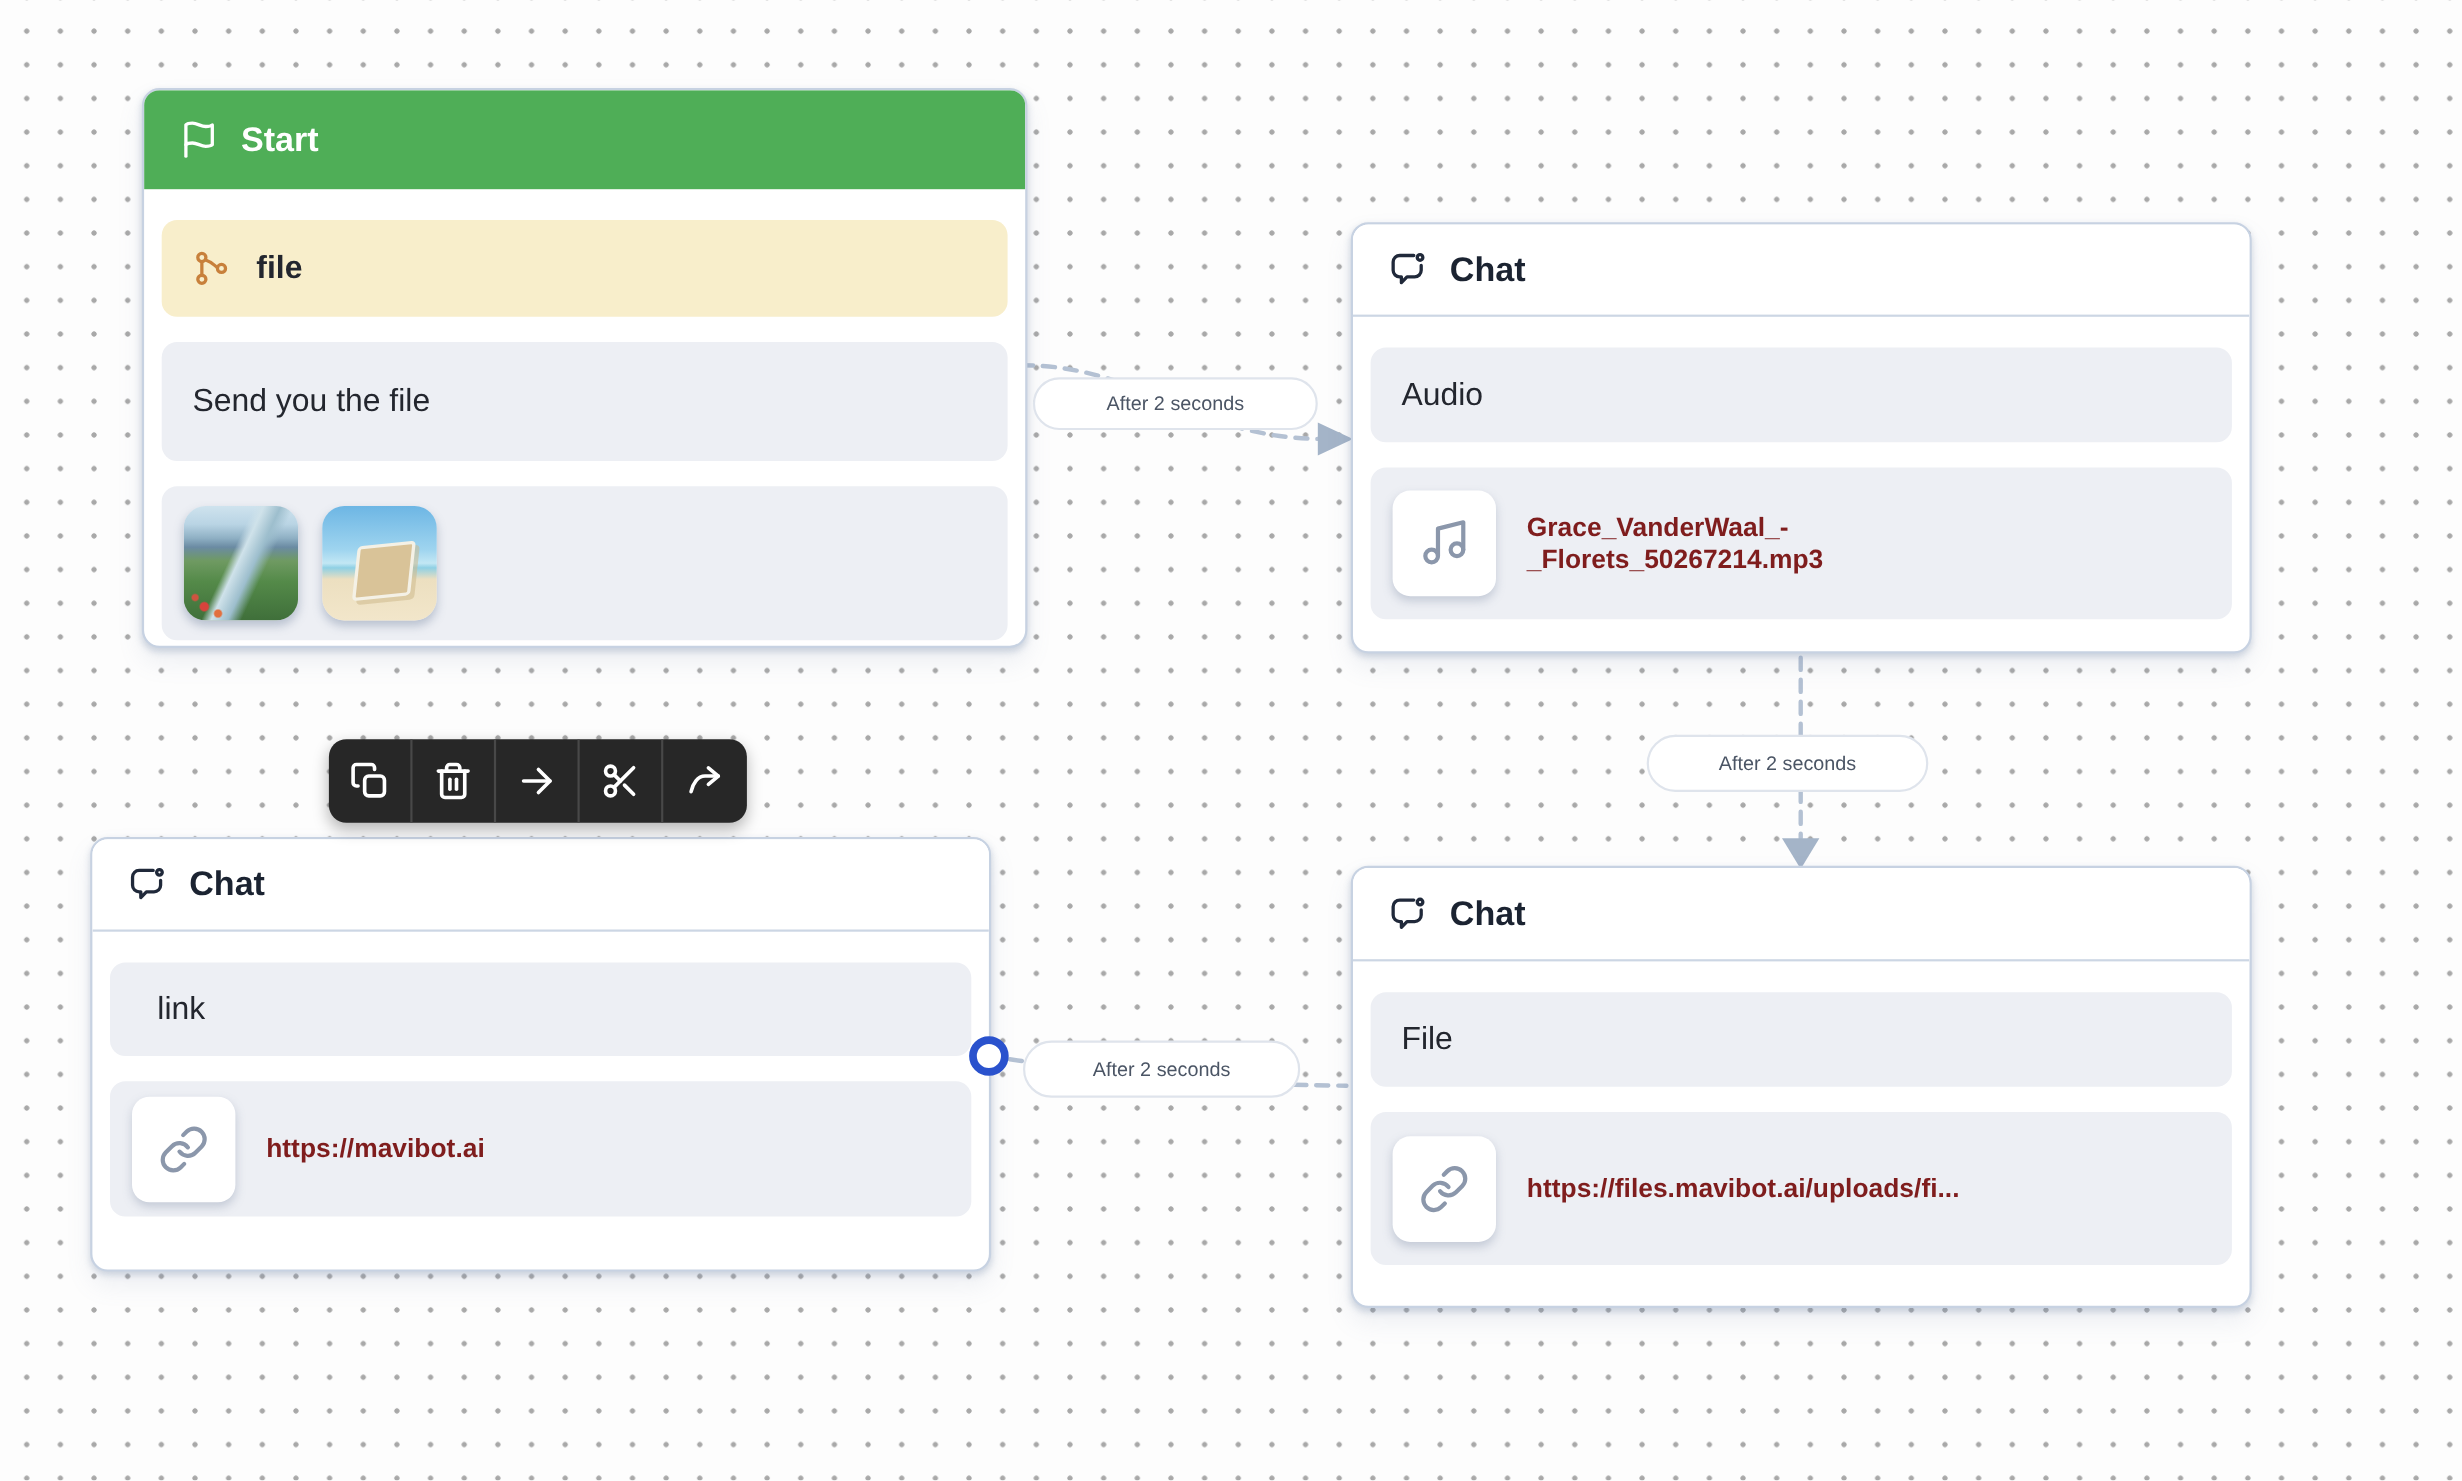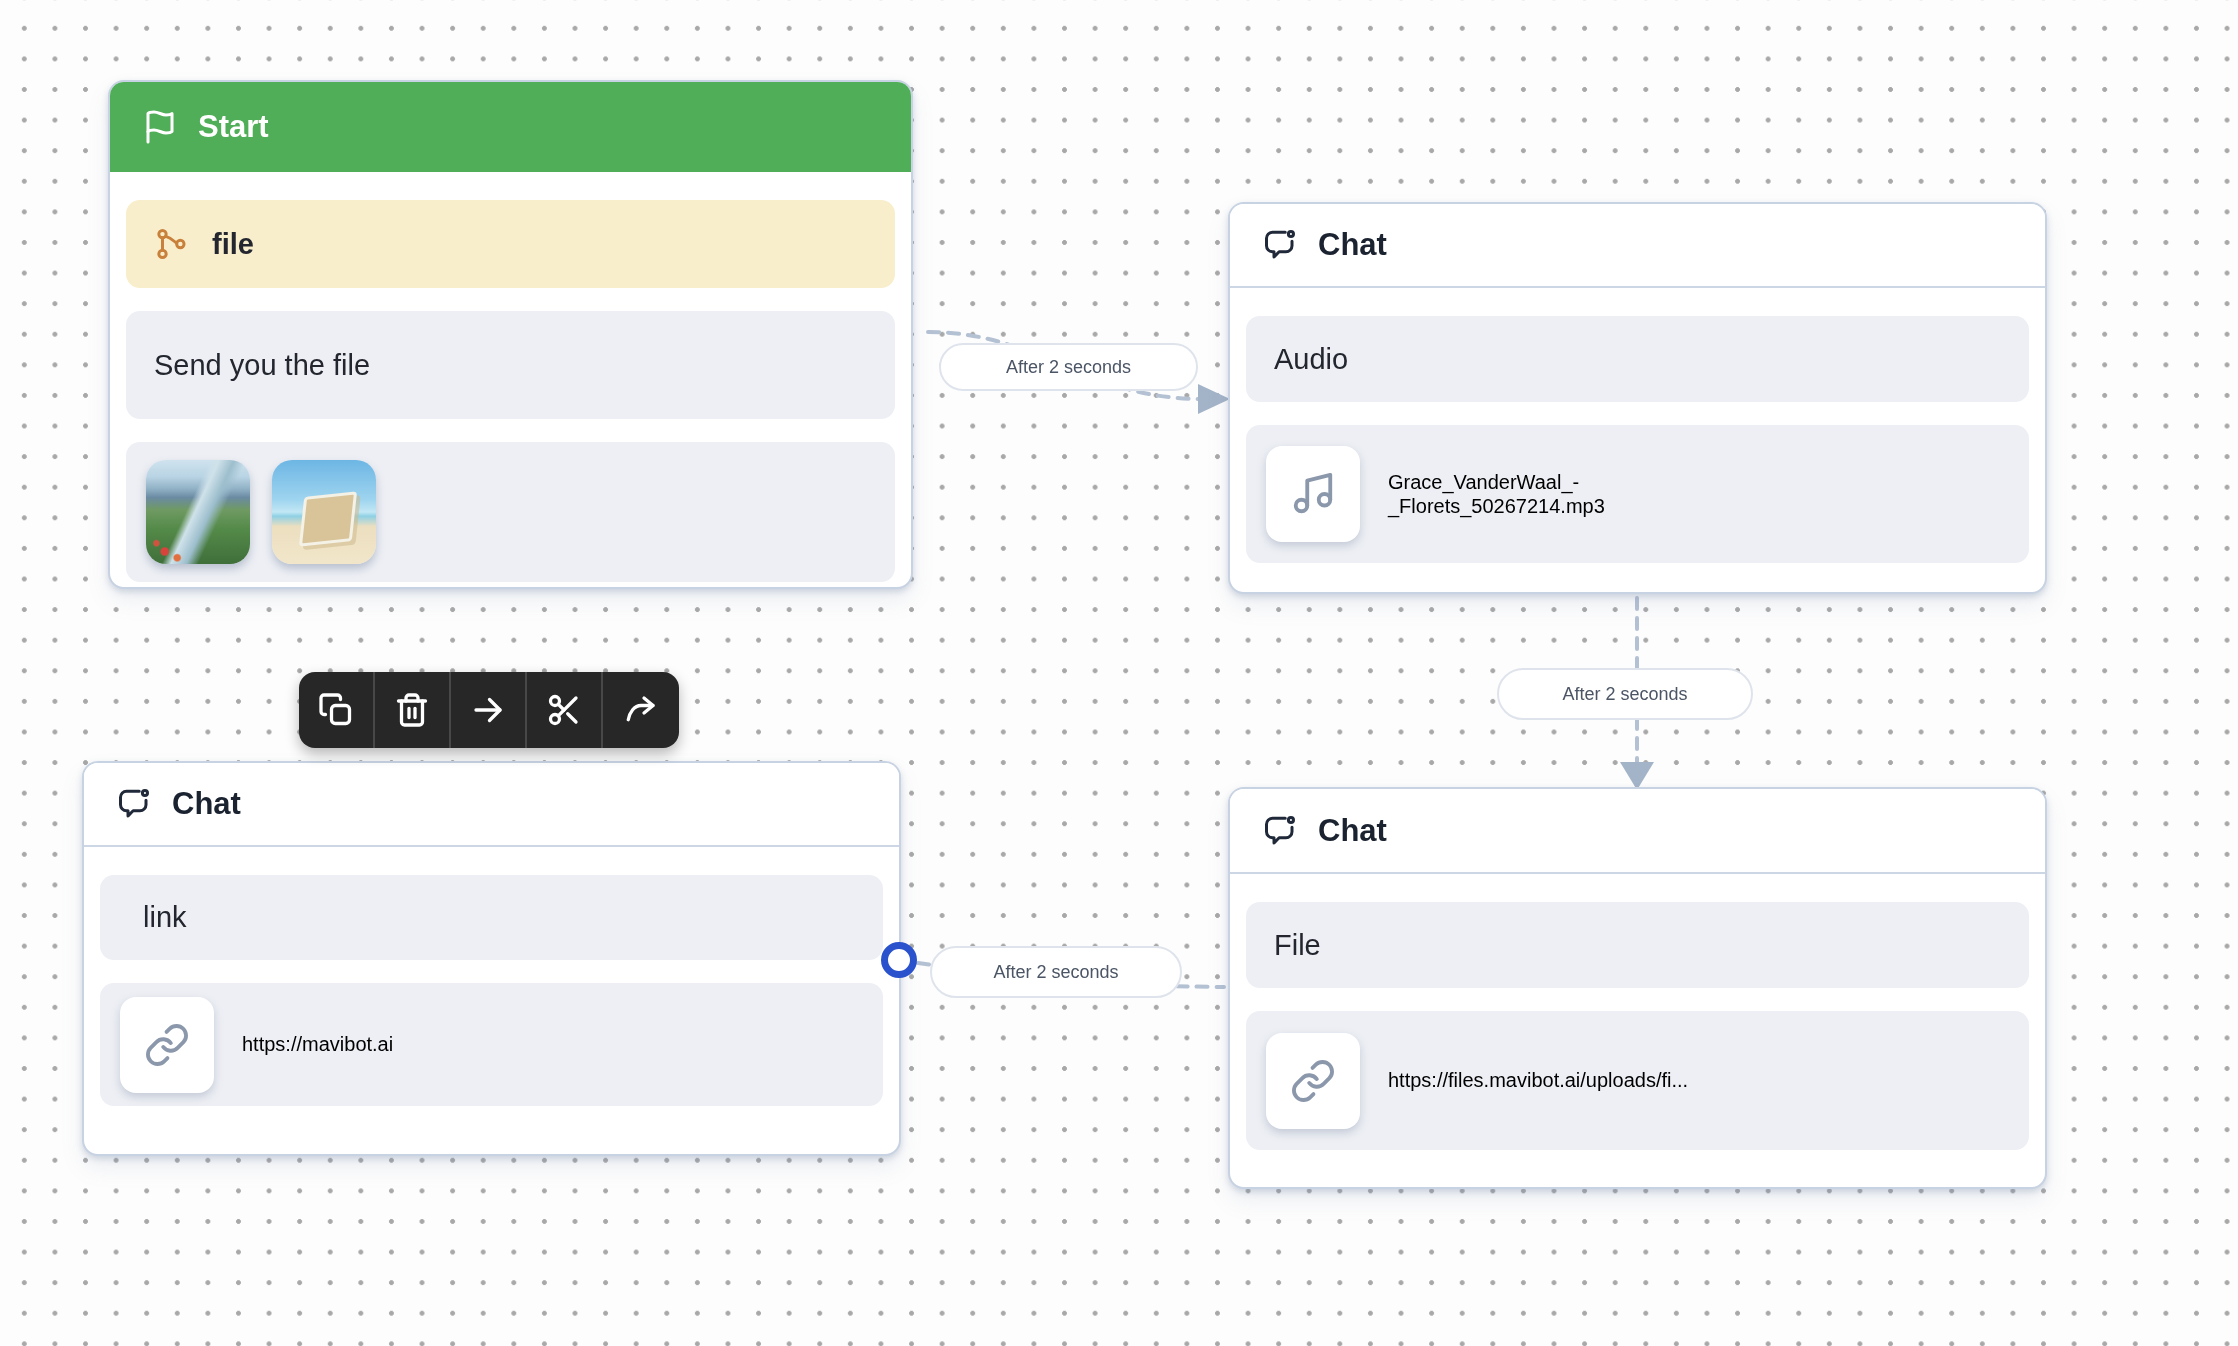--- a/index.html
+++ b/index.html
@@ -41,21 +41,21 @@
   .row.trigger{background:#f8eecb;gap:24px;font-weight:600;height:88px;}
   .row.small{height:86px;}
   .row.media{height:140px;padding:0 20px;}
   .row.filecard{height:138px;padding:0 20px;gap:28px;}
   .iconbox{
     width:94px;height:96px;background:#fff;border-radius:16px;flex:0 0 auto;
     display:flex;align-items:center;justify-content:center;
     box-shadow:0 4px 9px rgba(120,135,160,.35);
   }
   .iconbox svg{width:46px;height:46px;}
-  .muted{color:#000000;font-weight:400;font-size:20px;line-height:1.22;}
+  .muted{color:#7f1d1d;font-weight:700;font-size:24px;line-height:1.22;}
 
   .thumb{
     width:104px;height:104px;border-radius:20px;position:relative;overflow:hidden;
     box-shadow:0 5px 9px rgba(90,110,140,.35);flex:0 0 auto;margin-right:22px;
   }
   .thumb-mountain{
     background:
       radial-gradient(circle at 18% 88%,#d8433c 3.5px,transparent 5px),
       radial-gradient(circle at 30% 94%,#e2703f 3px,transparent 4.5px),
       radial-gradient(circle at 10% 80%,#cf5440 2.5px,transparent 4px),
@@ -99,21 +99,21 @@
 <div class="canvas">
 
   <svg class="edges" width="2238" height="1346" viewBox="0 0 2238 1346">
     <path class="edge-path" d="M 928 332 C 1040 332 1085 399 1202 399"></path>
     <polygon class="edge-arrow" points="1198,384 1230,399 1198,414"></polygon>
     <path class="edge-path" d="M 1637 598 L 1637 762"></path>
     <polygon class="edge-arrow" points="1620,762 1654,762 1637,790"></polygon>
     <path class="edge-path" d="M 918 963 C 1015 977 1105 986 1224 987"></path>
   </svg>
 
-  <div class="node" style="left:108px;top:80px;width:805px;height:509px;text-align:center;">
+  <div class="node" style="left:129px;top:80px;width:805px;height:509px;text-align:center;">
     <div class="node-header start-header">
       <span class="hicon">
         <svg viewBox="0 0 24 24" fill="none" stroke="#ffffff" stroke-width="2" stroke-linecap="round" stroke-linejoin="round">
           <path d="M4 15s1-1 4-1 5 2 8 2 4-1 4-1V3s-1 1-4 1-5-2-8-2-4 1-4 1z"></path>
             <line x1="4" y1="22" x2="4" y2="15"></line>
         </svg>
       </span>
       <span>Start</span>
     </div>
     <div class="node-body">

